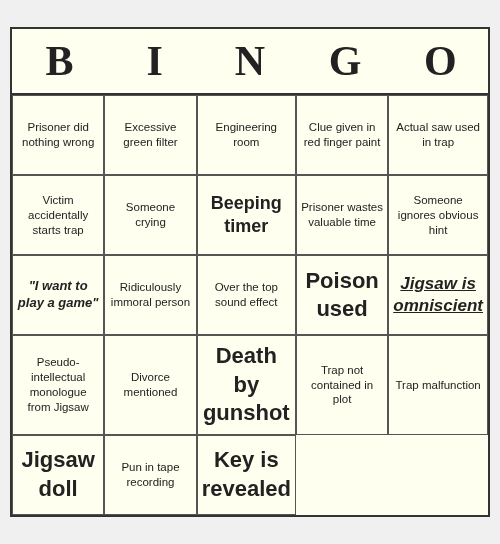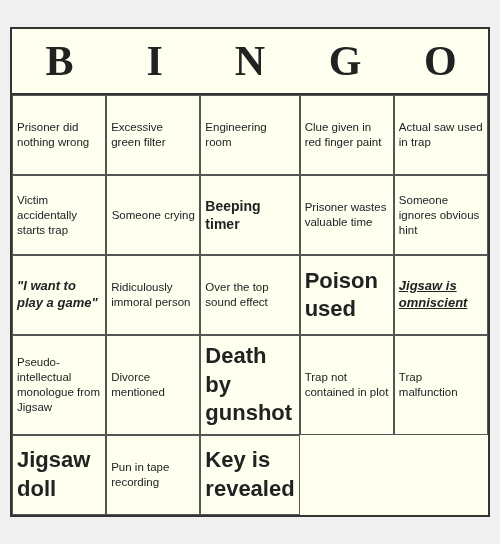--- a/index.html
+++ b/index.html
@@ -36,50 +36,51 @@
 
     .bingo-grid {
       display: grid;
       grid-template-columns: repeat(5, 1fr);
       border-top: 2px solid #333;
     }
 
     .bingo-cell {
       border: 1px solid #555;
       padding: 6px 4px;
+      text-align: center;
       font-size: 11.5px;
       color: #222;
       min-height: 80px;
       display: flex;
       align-items: center;
       justify-content: center;
       background: #fffff0;
       line-height: 1.3;
     }
 
     .bingo-cell.large-text {
       font-size: 22px;
       font-weight: bold;
     }
 
     .bingo-cell.italic-bold {
       font-weight: bold;
       font-style: italic;
-      font-size: 13px;
+      font-size: 17px;
       text-decoration: underline;
     }
 
     .bingo-cell.quote-text {
       font-size: 13px;
       font-style: italic;
       font-weight: bold;
     }
 
     .bingo-cell.beeping-text {
-      font-size: 14px;
+      font-size: 18px;
       font-weight: bold;
     }
   </style>
 </head>
 <body>
 
 <div class="bingo-card">
   <div class="bingo-header">
   <div class="bingo-letter">B</div>
       <div class="bingo-letter">I</div>

